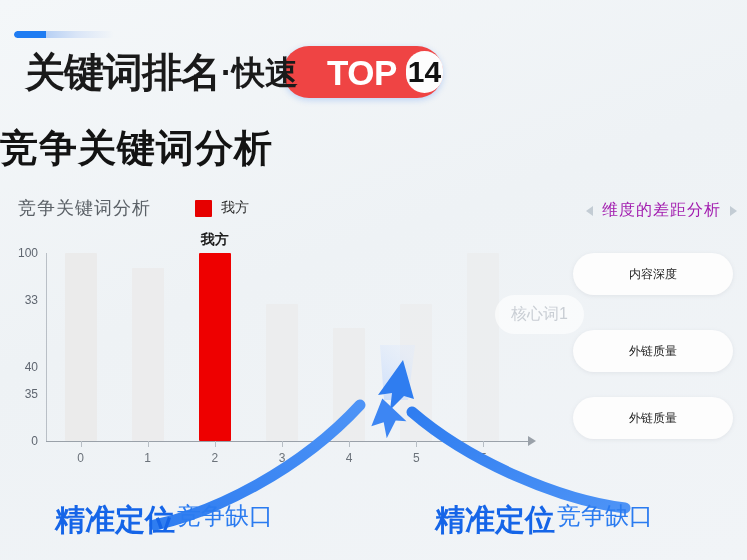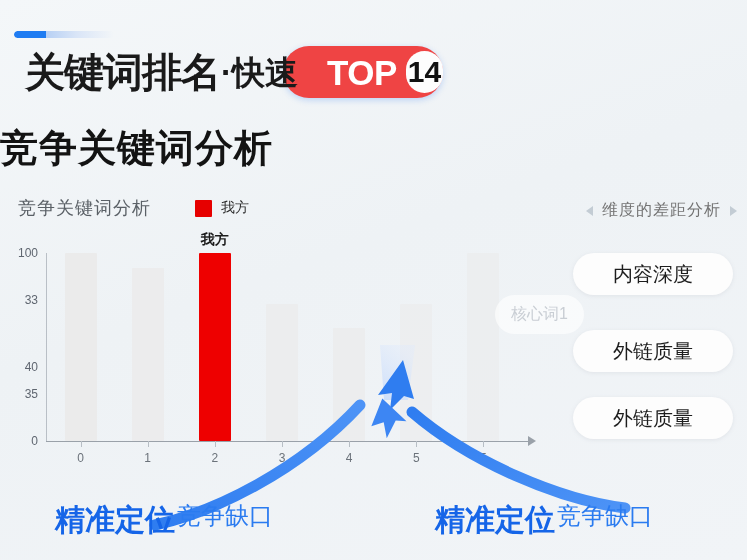--- a/index.html
+++ b/index.html
@@ -52,21 +52,21 @@
   .chart-head .ch-title{font-size:18px;color:#5a6066;letter-spacing:1px;}
   .chart-head .ch-legend{display:flex;align-items:center;margin-left:44px;}
   .chart-head .swatch{width:17px;height:17px;background:#e60000;border-radius:1px;}
   .chart-head .leg-label{font-size:14px;color:#2b2b2b;margin-left:9px;}
 
   
   .panel-head{position:absolute;right:10px;top:200px;display:flex;align-items:center;}
   .panel-head .tri{width:0;height:0;border-top:5px solid transparent;border-bottom:5px solid transparent;}
   .panel-head .tri-l{border-right:7px solid #c3ccd4;margin-right:9px;}
   .panel-head .tri-r{border-left:7px solid #c3ccd4;margin-left:9px;}
-  .panel-head .ph-title{font-size:16px;color:#737373;letter-spacing:1px;white-space:nowrap;}
+  .panel-head .ph-title{font-size:16px;color:#a21caf;letter-spacing:1px;white-space:nowrap;}
 
   
   .chart{position:absolute;left:0;top:236px;width:545px;height:240px;}
   .y-axis{position:absolute;left:0;top:0;width:46px;height:205px;}
   .y-tick{position:absolute;right:8px;font-size:12px;color:#5f6670;transform:translateY(-50%);}
   .axis-v{position:absolute;left:46px;top:17px;width:1px;height:188px;background:#b9bfc6;}
   .axis-h{position:absolute;left:46px;top:205px;height:1px;width:484px;background:#9aa1a9;}
   .axis-arrow{position:absolute;left:528px;top:200px;width:0;height:0;
     border-top:5px solid transparent;border-bottom:5px solid transparent;border-left:8px solid #9aa1a9;}
   .plot{position:absolute;left:47px;top:17px;width:470px;height:188px;}
@@ -78,21 +78,21 @@
   
   .ghost-pill{
     position:absolute;left:495px;top:295px;padding:9px 16px;border-radius:20px;
     background:rgba(255,255,255,.62);color:#c9ced4;font-size:16px;white-space:nowrap;
   }
 
   
   .pill{
     position:absolute;right:14px;width:160px;height:42px;border-radius:21px;
     background:#fdfdfd;display:flex;align-items:center;justify-content:center;
-    font-size:20px;color:#1d1d1d;box-shadow:0 1px 4px rgba(120,135,150,.13);
+    font-size:12px;color:#1d1d1d;box-shadow:0 1px 4px rgba(120,135,150,.13);
   }
 
   
   .arrows{position:absolute;left:0;top:0;width:747px;height:560px;pointer-events:none;}
 
   
   .caption{position:absolute;display:flex;align-items:flex-start;white-space:nowrap;}
   .caption .cap-strong{font-size:30px;font-weight:bold;color:#1565e8;letter-spacing:0px;}
   .caption .cap-weak{font-size:24px;color:#2a7bf0;margin-left:2px;}
   .cap-left{left:55px;top:500px;}

